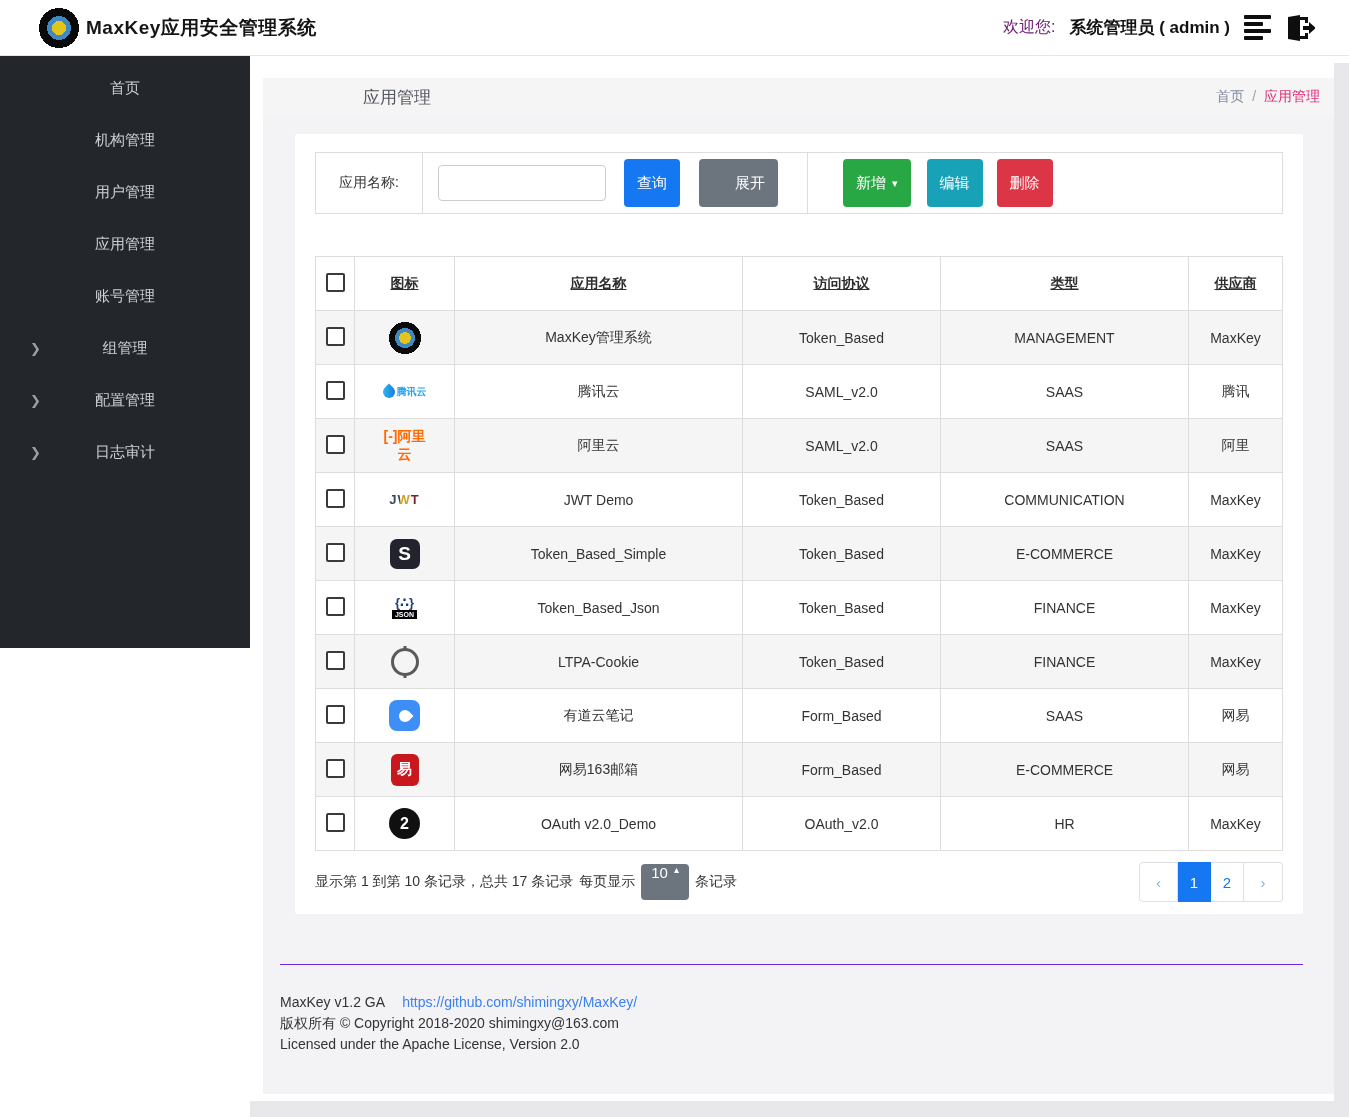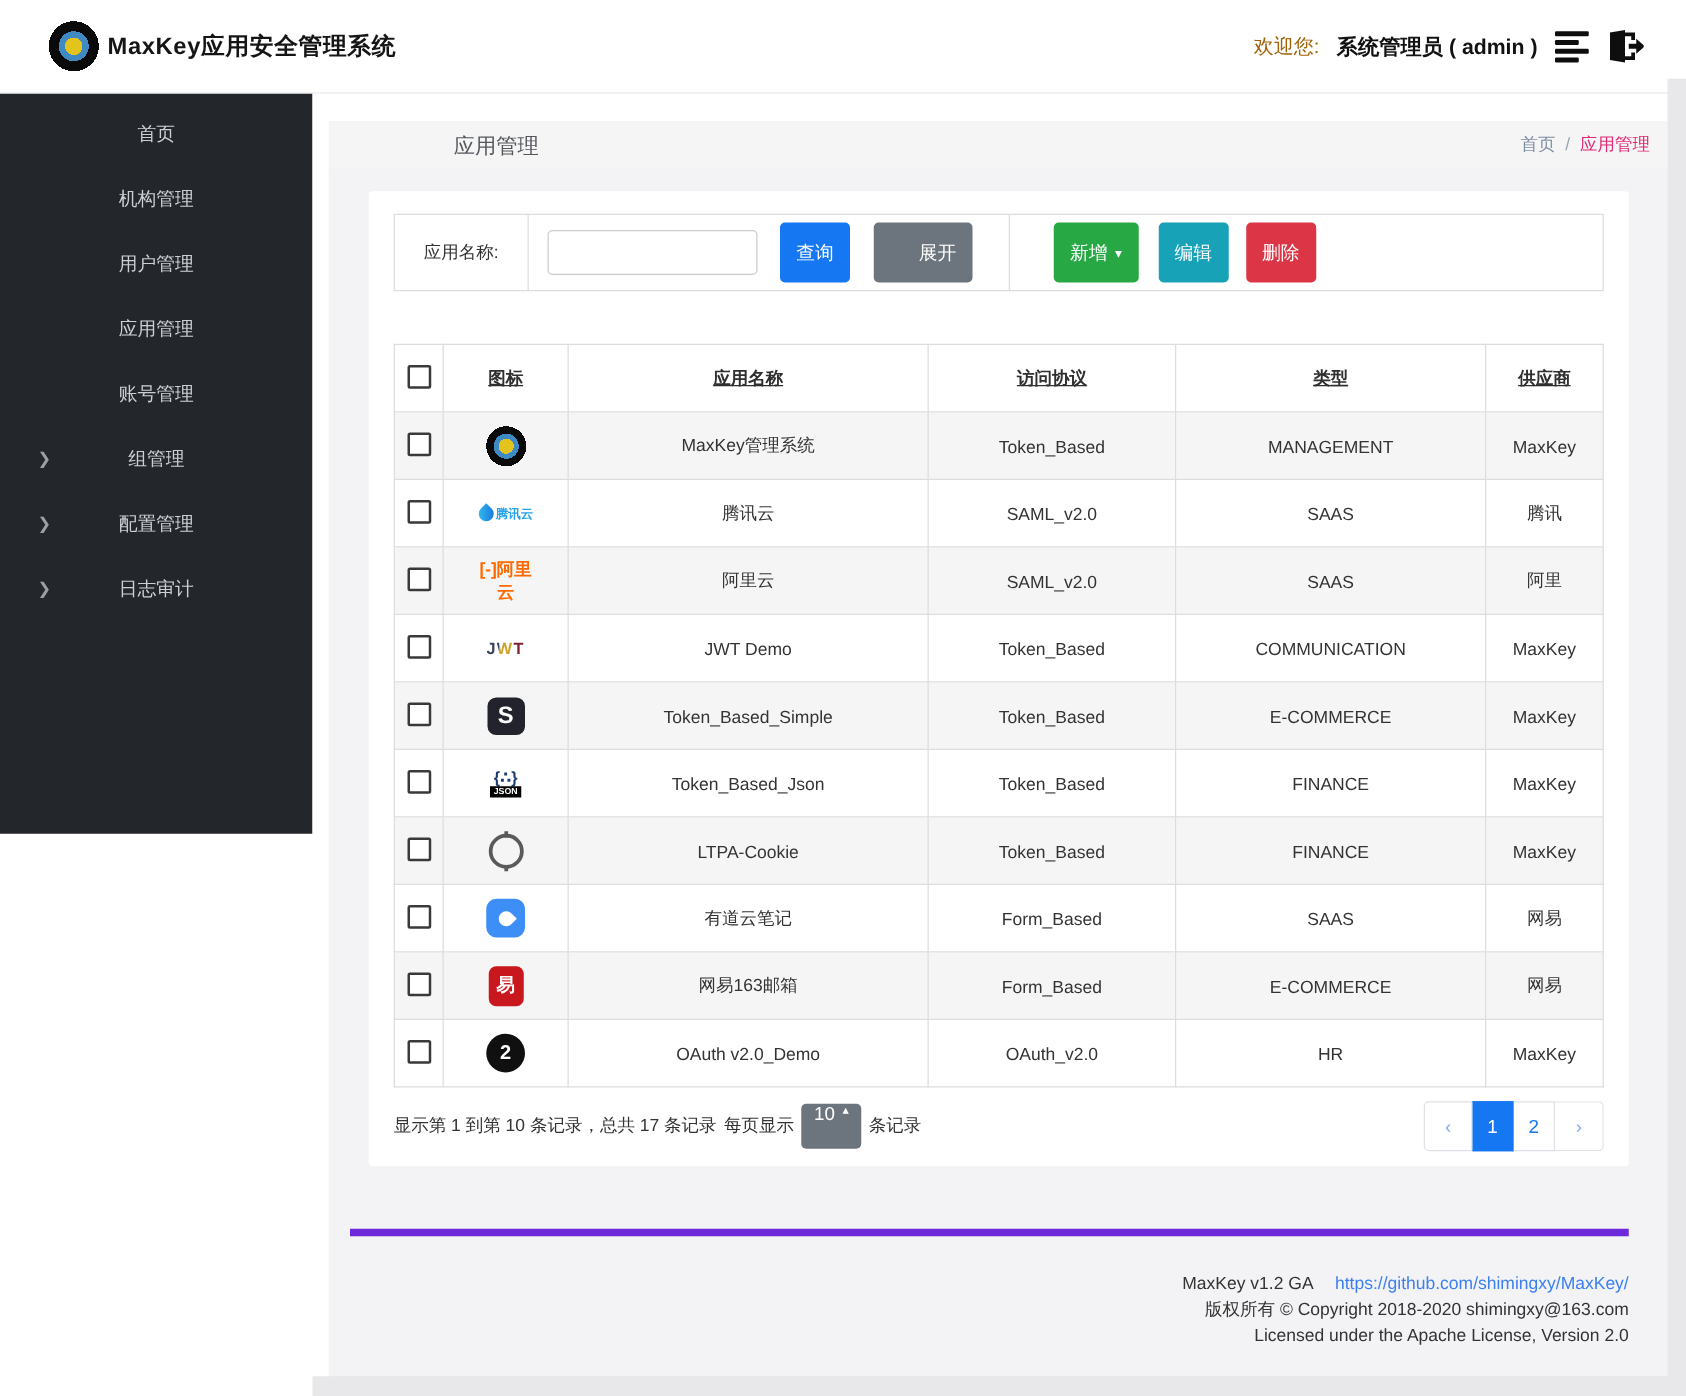--- a/index.html
+++ b/index.html
@@ -1,25 +1,25 @@
 <!DOCTYPE html>
 <html><head>
 <meta charset="utf-8">
 <style>
   html,body{margin:0;padding:0;}
   body{font-family:"Liberation Sans","DejaVu Sans",sans-serif;background:#e8e8ea;}
   .app{position:relative;width:1349px;height:1117px;background:#fff;overflow:hidden;}
 
   
-  .header{height:75px;background:#fff;border-bottom:1px solid #e6e6e8;display:flex;align-items:center;justify-content:space-between;padding:0 34px 0 38px;box-sizing:border-box;}
+  .header{height:56px;background:#fff;border-bottom:1px solid #e6e6e8;display:flex;align-items:center;justify-content:space-between;padding:0 34px 0 38px;box-sizing:border-box;}
   .brand{display:flex;align-items:center;gap:6px;}
   .brand-logo{width:42px;height:42px;border-radius:50%;background:radial-gradient(circle,#e3c41d 0 7px,#3f8ac2 7px 12px,#0a0a0a 12px 20px,transparent 20px);}
   .brand-title{font-size:19px;font-weight:bold;color:#151515;letter-spacing:.5px;}
   .userbox{display:flex;align-items:center;gap:14px;}
-  .welcome{font-size:16px;color:#a16207;}
+  .welcome{font-size:16px;color:#701a75;}
   .username{font-size:17px;font-weight:bold;color:#111;}
   .hicon{display:inline-flex;align-items:center;cursor:pointer;}
   .menu-bars{display:flex;flex-direction:column;gap:3px;}
   .menu-bars i{display:block;height:4px;background:#0e0e0e;border-radius:1px;}
   .menu-bars i:nth-child(1){width:27px;}
   .menu-bars i:nth-child(2){width:19px;}
   .menu-bars i:nth-child(3){width:27px;}
   .menu-bars i:nth-child(4){width:19px;}
 
   
@@ -93,21 +93,21 @@
   .pagesize-btn{background:#6c757d;color:#fff;border:none;border-radius:4px;height:36px;padding:0 10px;font-size:15px;display:inline-flex;align-items:flex-start;gap:6px;cursor:pointer;font-family:inherit;}
   .pagesize-btn .caret{font-size:10px;}
   .pager{display:flex;}
   .pg-btn{min-width:33px;height:40px;border:1px solid #dee2e6;border-left-width:0;background:#fff;color:#1677f2;font-size:15px;display:flex;align-items:center;justify-content:center;cursor:pointer;padding:0 6px;}
   .pager .pg-btn:first-child{border-left-width:1px;border-radius:4px 0 0 4px;width:39px;}
   .pager .pg-btn:last-child{border-radius:0 4px 4px 0;width:39px;}
   .pg-btn.active{background:#1677f2;border-color:#1677f2;color:#fff;}
   .pg-btn.nav{color:#7fadf2;}
 
   
-  .footer{border-top:6px solid #6d28d9;margin:50px 31px 0 17px;padding-top:27px;text-align:right;font-size:14px;color:#333;line-height:21px;}
+  .footer{border-top:1px solid #6d28d9;margin:50px 31px 0 17px;padding-top:27px;text-align:left;font-size:14px;color:#333;line-height:21px;}
   .footer a{color:#3c80f0;text-decoration:none;}
   .f-link{margin-left:14px;}
 </style>
 </head>
 <body>
 
 <div class="app">
 
   <div class="header">
     <div class="brand">

